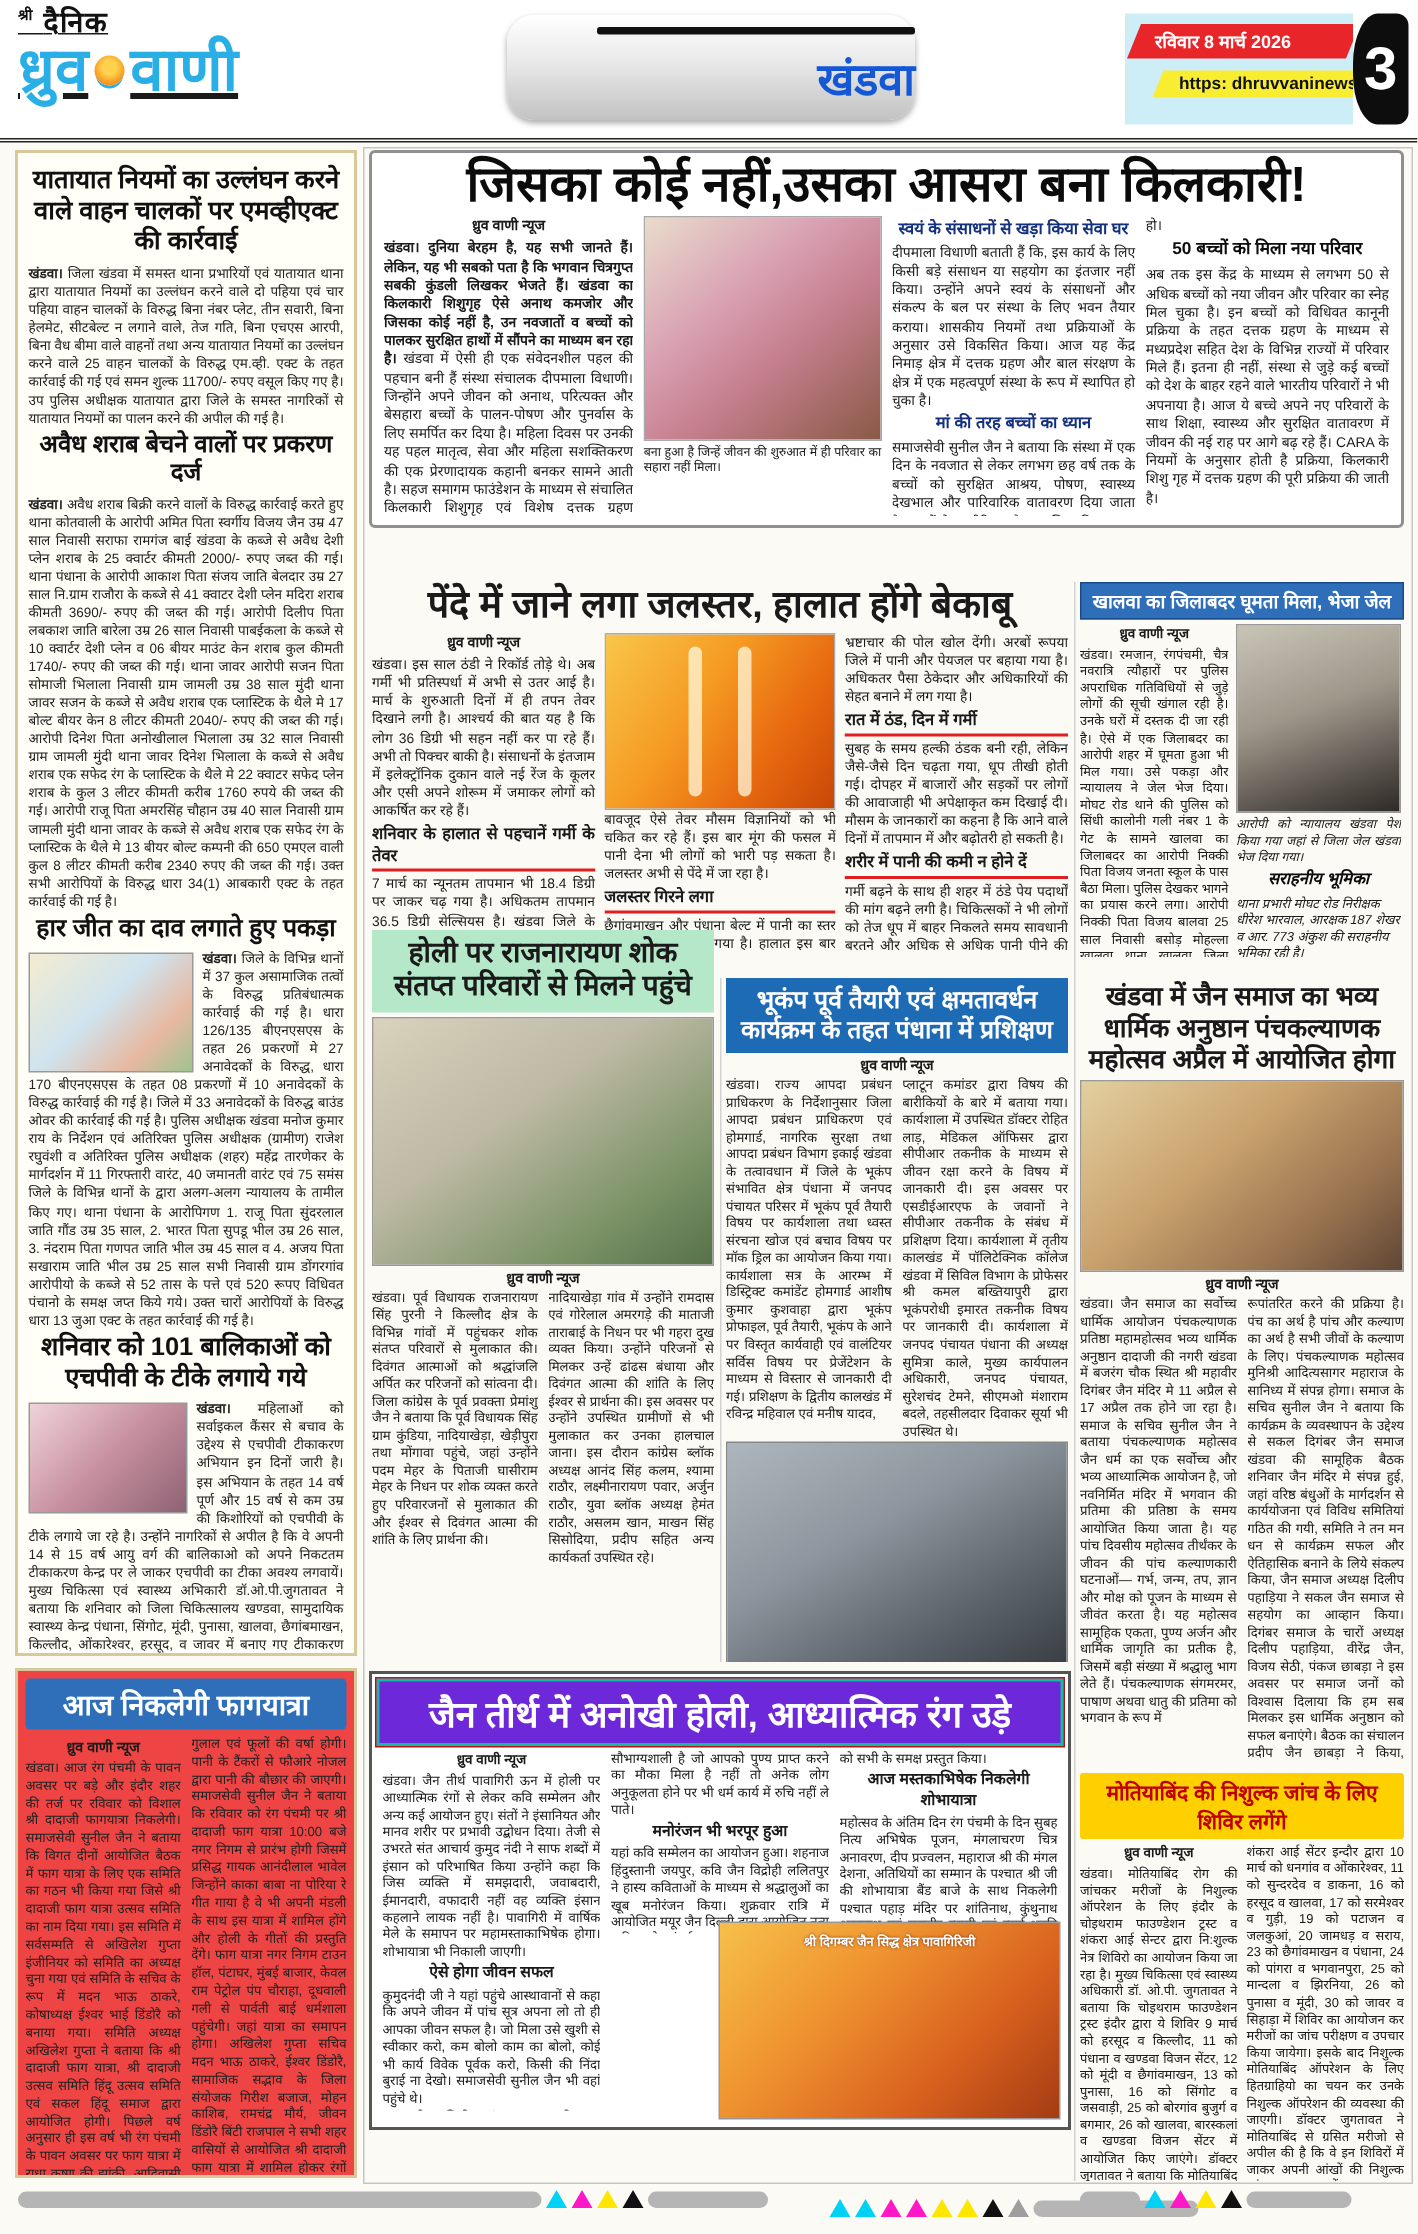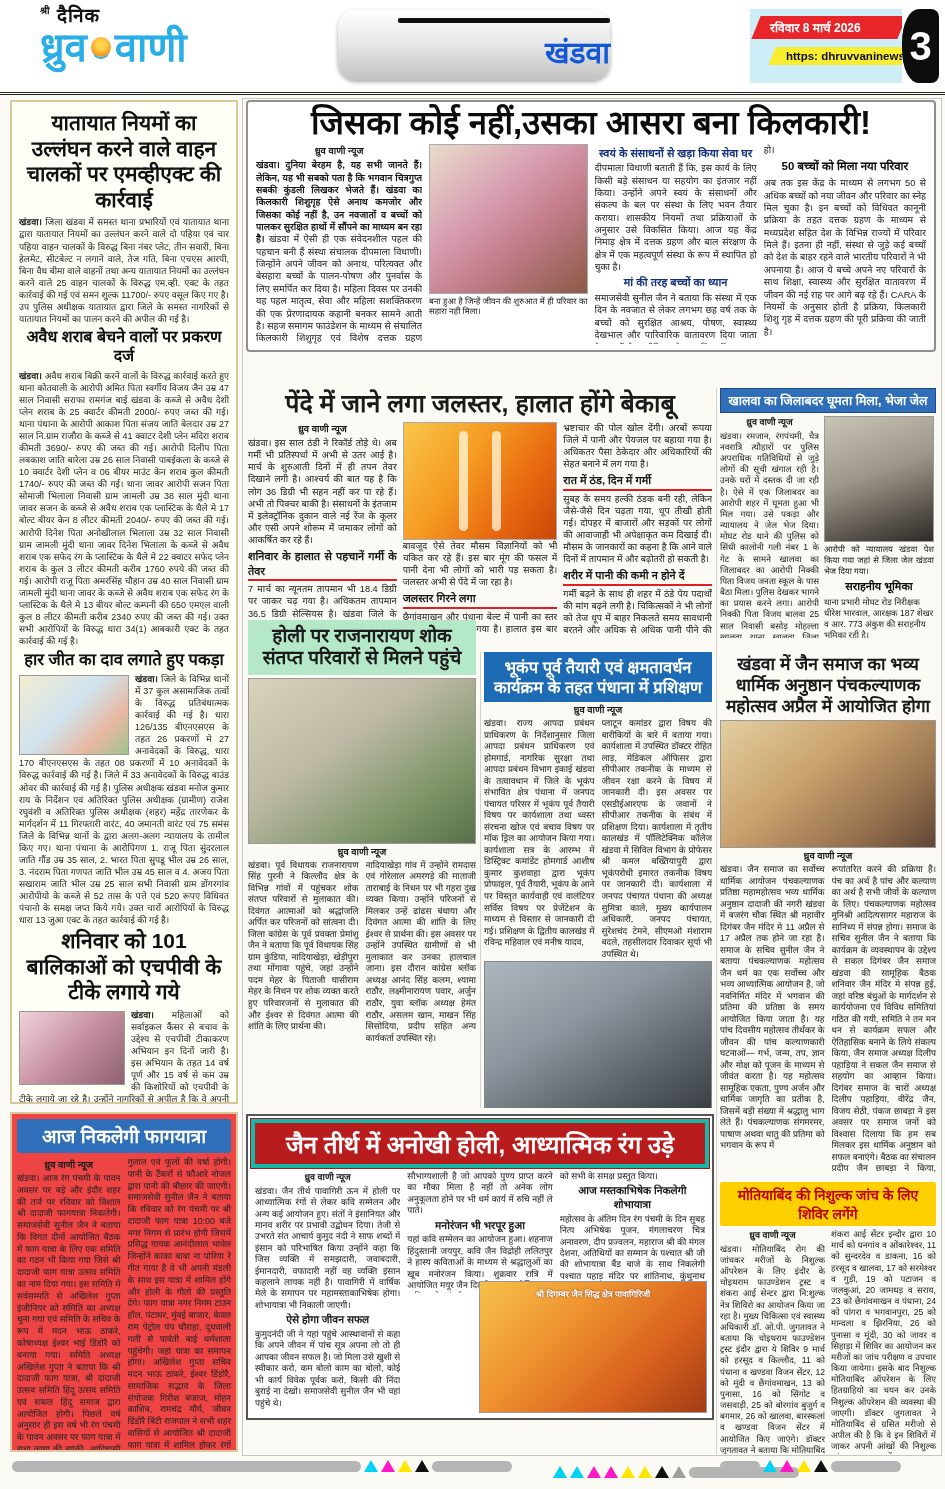--- a/index.html
+++ b/index.html
@@ -2,21 +2,21 @@
 <html lang="hi"><head>
 <meta charset="utf-8">
 <style>
   html,body{margin:0;padding:0;}
   body{width:945px;height:1489px;position:relative;background:#fbfaf4;
        font-family:"Liberation Sans","DejaVu Sans",sans-serif;color:#1a1a1a;overflow:hidden;}
   .abs{position:absolute;}
   .b{font-weight:bold;}
   
   .mast{left:0;top:0;width:945px;height:92px;background:#ffffff;}
-  .logo{left:40px;top:6px;line-height:1;}
+  .logo{left:12px;top:6px;line-height:1;text-decoration:underline;}
   .logo-top{font-size:19px;font-weight:bold;color:#111;letter-spacing:1px;}
   .logo-shri{font-size:10px;vertical-align:top;}
   .logo-main{font-size:40px;font-weight:bold;color:#2aaee6;display:flex;align-items:center;gap:4px;margin-top:2px;}
   .sun{width:20px;height:20px;border-radius:50%;background:radial-gradient(circle at 50% 40%,#ffd24d 30%,#f7941d 70%);display:inline-block;box-shadow:0 3px 0 -1px #2aaee6;}
   .edpill{left:338px;top:10px;width:272px;height:70px;border-radius:18px;
           background:linear-gradient(#ffffff,#e9e9e9 45%,#c2c2c2);box-shadow:0 2px 4px rgba(0,0,0,.35);
           display:flex;flex-direction:column;align-items:flex-end;justify-content:center;}
   .edbar{width:78%;height:5px;background:#111;border-radius:2px;margin-bottom:8px;}
   .edname{font-size:30px;font-weight:bold;color:#1558d6;}
   .datebadge{left:750px;top:9px;width:152px;height:74px;background:#cdeef7;overflow:hidden;}
@@ -29,21 +29,21 @@
   .pgnum{left:902px;top:9px;width:37px;height:74px;background:#0d0d0d;border-radius:45% 8px 8px 45%;
          color:#fff;font-size:40px;font-weight:bold;display:flex;align-items:center;justify-content:center;}
   .mrule{left:0;top:92px;width:945px;height:0;border-top:3px double #222;}
   
   .mainframe{left:242px;top:98px;width:698px;height:1356px;border:1px solid #c6c6c6;background:transparent;}
   .vrule1{left:716px;top:388px;width:0;height:1066px;border-left:1px solid #d2d2d2;}
   .vrule2{left:480px;top:652px;width:0;height:456px;border-left:1px solid #d2d2d2;}
   
   .leftbox{left:10px;top:100px;width:228px;height:1004px;border:2px solid #d9c89c;background:#fffef7;
            padding:6px 7px;box-sizing:border-box;overflow:hidden;}
-  .lh1{font-size:21px;font-weight:bold;line-height:1.22;text-align:center;margin:2px 0 4px;color:#111;}
+  .lh1{font-size:17px;font-weight:bold;line-height:1.22;text-align:center;margin:2px 0 4px;color:#111;}
   .lbody{font-size:9px;line-height:1.34;text-align:justify;color:#222;}
   .lbody .dl{font-weight:bold;}
   .cartoon{float:left;width:108px;height:78px;margin:2px 6px 2px 0;
            background:linear-gradient(135deg,#f4ecd2 0%,#cfe3ee 45%,#e8b8a0 75%,#9ec48f 100%);border:1px solid #999;}
   .hpvphoto{float:left;width:104px;height:72px;margin:2px 6px 2px 0;
             background:linear-gradient(135deg,#efd3da 0%,#c790a0 50%,#8e6273 100%);border:1px solid #999;}
   .fagbox{left:10px;top:1112px;width:228px;height:340px;border:2px solid #d9c89c;background:#ef4444;
           padding:5px;box-sizing:border-box;overflow:hidden;}
   .fagbar{background:#2f6fba;color:#fff;font-size:19px;font-weight:bold;text-align:center;
           padding:4px 2px;border-radius:3px;margin-bottom:4px;}
@@ -76,43 +76,43 @@
           background:linear-gradient(125deg,#f9c64a 0%,#f59a22 40%,#e86a10 70%,#c94708 100%);position:relative;}
   .thermo:before,.thermo:after{content:"";position:absolute;top:8px;bottom:8px;width:9px;background:rgba(255,248,220,.75);border-radius:5px;}
   .thermo:before{left:36%;}.thermo:after{left:58%;}
   .redU{font-weight:bold;font-size:11px;border-bottom:2px solid #e02020;display:block;padding-bottom:1px;margin:3px 0 2px;}
   
   .jila{left:720px;top:388px;width:216px;height:258px;overflow:hidden;}
   .jilaH{background:#2f6fba;border:1px solid #1a4a8a;color:#fff;font-weight:bold;font-size:12.5px;
          text-align:center;padding:3px 1px;margin-bottom:3px;}
   .jrow{display:flex;gap:5px;}
   .jc1{width:99px;font-size:8.6px;line-height:1.3;text-align:justify;overflow:hidden;height:222px;}
-  .jc2{width:110px;font-size:8.4px;line-height:1.3;overflow:hidden;height:222px;}
+  .jc2{width:110px;font-size:8.4px;line-height:1.3;overflow:hidden;height:222px;font-style:italic;}
   .mug{width:100%;height:126px;border:1px solid #999;box-sizing:border-box;
        background:linear-gradient(160deg,#c8c4b6 0%,#9d978a 45%,#56504a 80%,#2e2a26 100%);}
   
   .mcol{box-sizing:border-box;overflow:hidden;}
   .holishok{left:248px;top:620px;width:228px;height:456px;}
   .greenH{background:#b5e8c8;font-size:19px;font-weight:bold;text-align:center;line-height:1.18;padding:5px 2px;}
   .roomphoto{width:100%;height:166px;margin-top:3px;border:1px solid #999;box-sizing:border-box;
              background:linear-gradient(145deg,#d9d2bd 0%,#bdb9a4 40%,#7d9468 75%,#57714a 100%);}
   .mtxt{font-size:8.8px;line-height:1.31;text-align:justify;overflow:hidden;}
   .quake{left:484px;top:652px;width:228px;height:456px;}
   .blueH{background:#1e6bb5;color:#fff;font-size:16.5px;font-weight:bold;text-align:center;line-height:1.22;padding:5px 2px;}
   .cprphoto{width:100%;height:148px;margin-top:3px;border:1px solid #888;box-sizing:border-box;
             background:linear-gradient(150deg,#aeb6bd 0%,#8d959e 40%,#5a6168 75%,#3a3f45 100%);}
   .jainp{left:720px;top:652px;width:216px;height:522px;}
   .jainpH{font-size:17.5px;font-weight:bold;text-align:center;line-height:1.2;margin:2px 0 3px;}
   .templephoto{width:100%;height:128px;border:1px solid #999;box-sizing:border-box;
                background:linear-gradient(140deg,#e3cfa0 0%,#caa36e 40%,#96714e 75%,#604636 100%);}
   
   .jholi{left:246px;top:1114px;width:468px;height:306px;border:2px solid #555;background:#fff;
          box-sizing:border-box;padding:3px;overflow:hidden;position:absolute;}
-  .redbar{background:#b91c1c;color:#fff;font-size:24px;font-weight:bold;text-align:center;
-          padding:4px 2px;border:4px solid #14b8a6;outline:1px solid #b01512;}
+  .redbar{background:#6d28d9;color:#fff;font-size:24px;font-weight:bold;text-align:center;
+          padding:4px 2px;border:2px solid #14b8a6;outline:1px solid #b01512;}
   .jhrow{display:flex;gap:7px;padding:3px 4px;}
   .jhc{width:148px;font-size:8.8px;line-height:1.3;text-align:justify;overflow:hidden;}
   .jhc.full{height:240px;}
   .jhc.short{height:122px;}
   .stagephoto{position:absolute;right:5px;bottom:5px;width:228px;height:132px;border:1px solid #999;box-sizing:border-box;
               background:linear-gradient(135deg,#f6c04a 0%,#ef9430 35%,#d8601e 70%,#a33c14 100%);
               display:flex;align-items:flex-start;justify-content:center;}
   .stagephoto>span{color:#fff;font-size:8.5px;font-weight:bold;text-shadow:0 0 2px #7a2a00;margin-top:6px;text-align:center;}
   .smallH{font-weight:bold;font-size:10.5px;text-align:center;margin:2px 0;}
   

